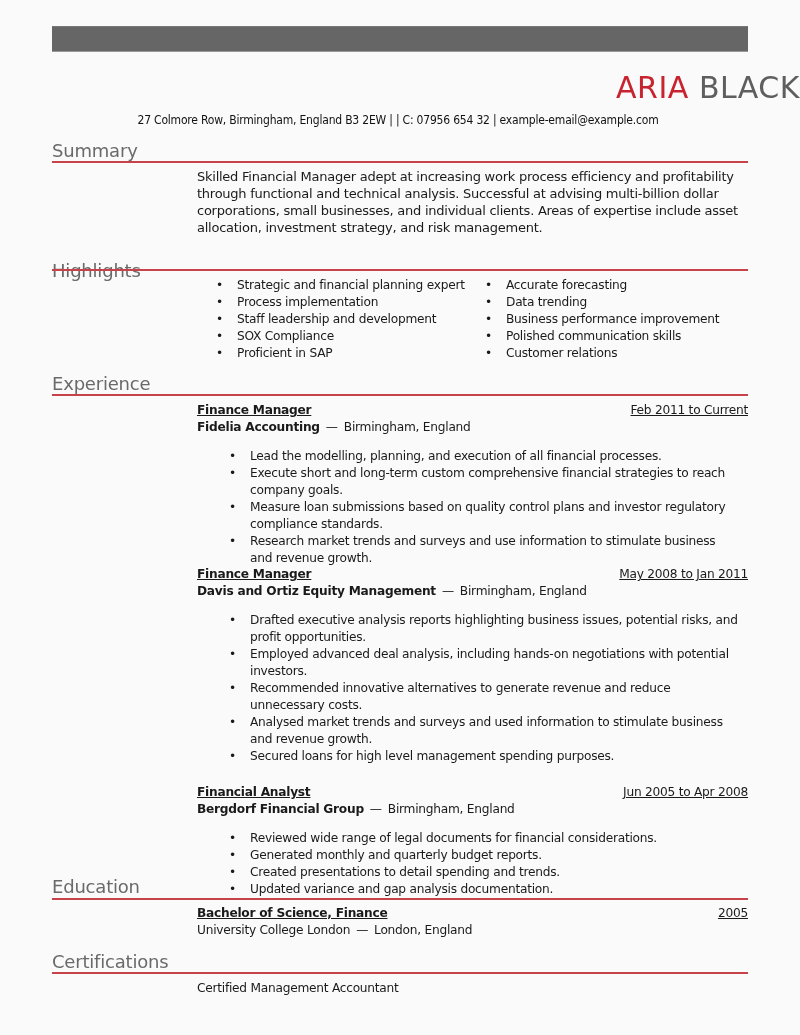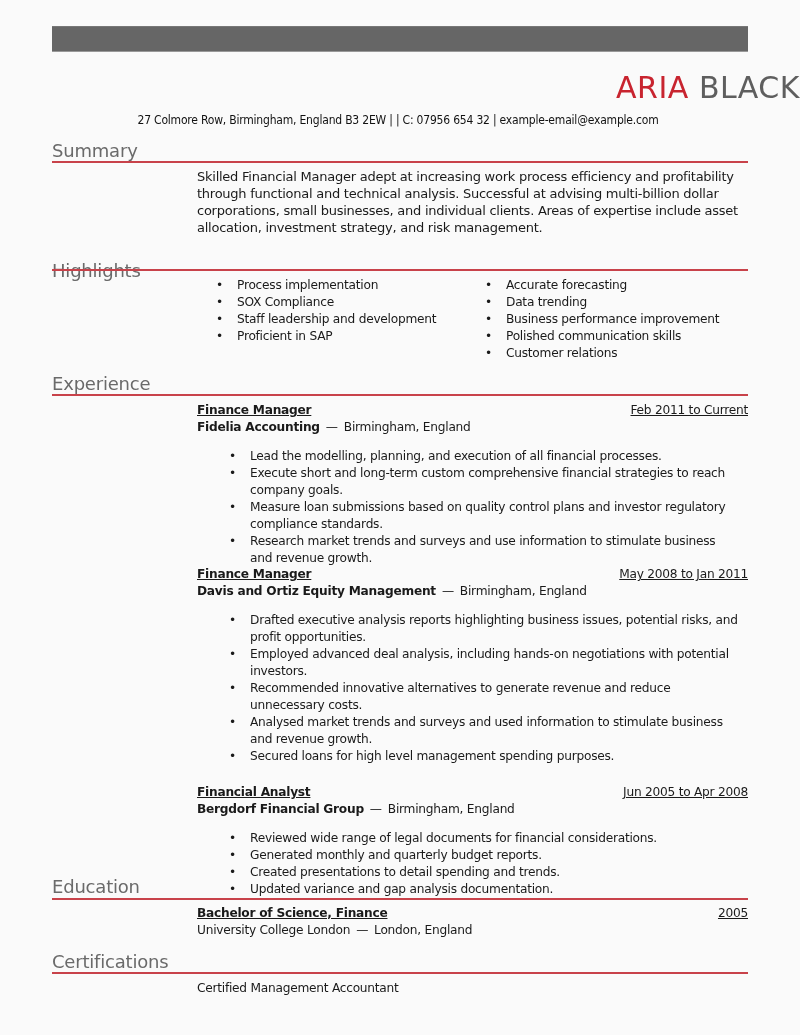--- a/index.html
+++ b/index.html
@@ -39,23 +39,24 @@
 </div>
 <div class="contact">27 Colmore Row, Birmingham, England B3 2EW | | C: 07956 654 32 | example-email@example.com</div>
 
 <div class="section-title" style="top:140px;">Summary</div>
 <div class="rule" style="top:161px;"></div>
 <div class="body-text" style="top:168px;">Skilled Financial Manager adept at increasing work process efficiency and profitability through functional and technical analysis. Successful at advising multi-billion dollar corporations, small businesses, and individual clients. Areas of expertise include asset allocation, investment strategy, and risk management.</div>
 
 <div class="section-title" style="top:260px;">Highlights</div>
 <div class="rule" style="top:269px;"></div>
 <ul class="hl-col" style="left:216px; top:277px;">
+  <li>Strategic and financial planning expert</li>
   <li>Process implementation</li>
+  <li>Staff leadership and development</li>
   <li>SOX Compliance</li>
-  <li>Staff leadership and development</li>
   <li>Proficient in SAP</li>
 </ul>
 <ul class="hl-col" style="left:485px; top:277px;">
   <li>Accurate forecasting</li>
   <li>Data trending</li>
   <li>Business performance improvement</li>
   <li>Polished communication skills</li>
   <li>Customer relations</li>
 </ul>
 

